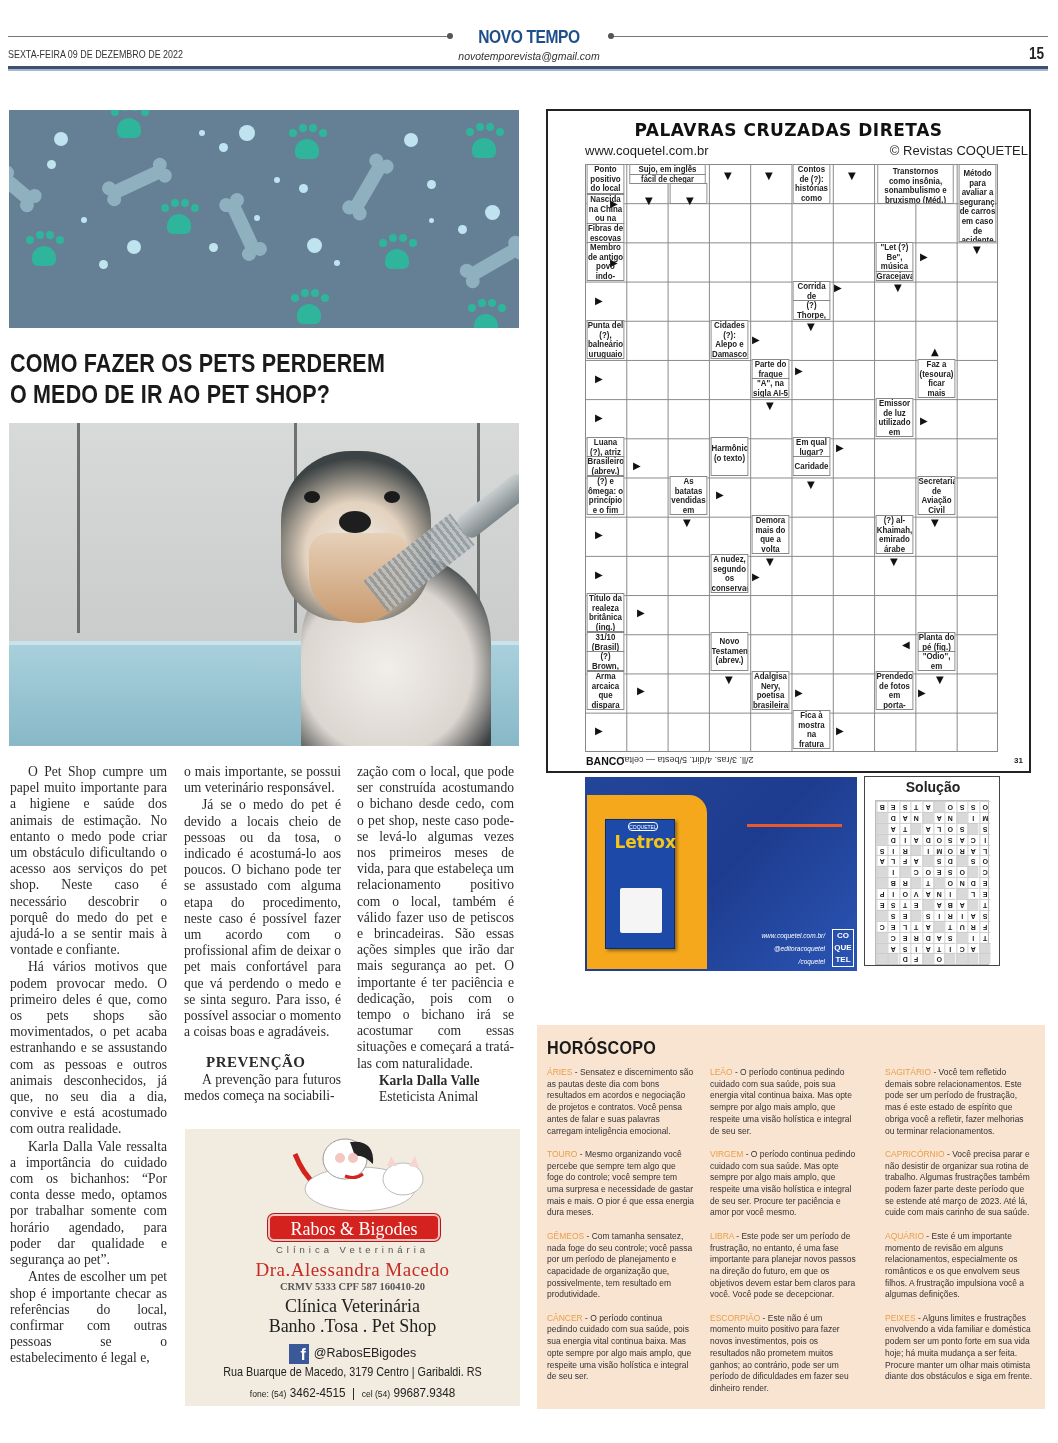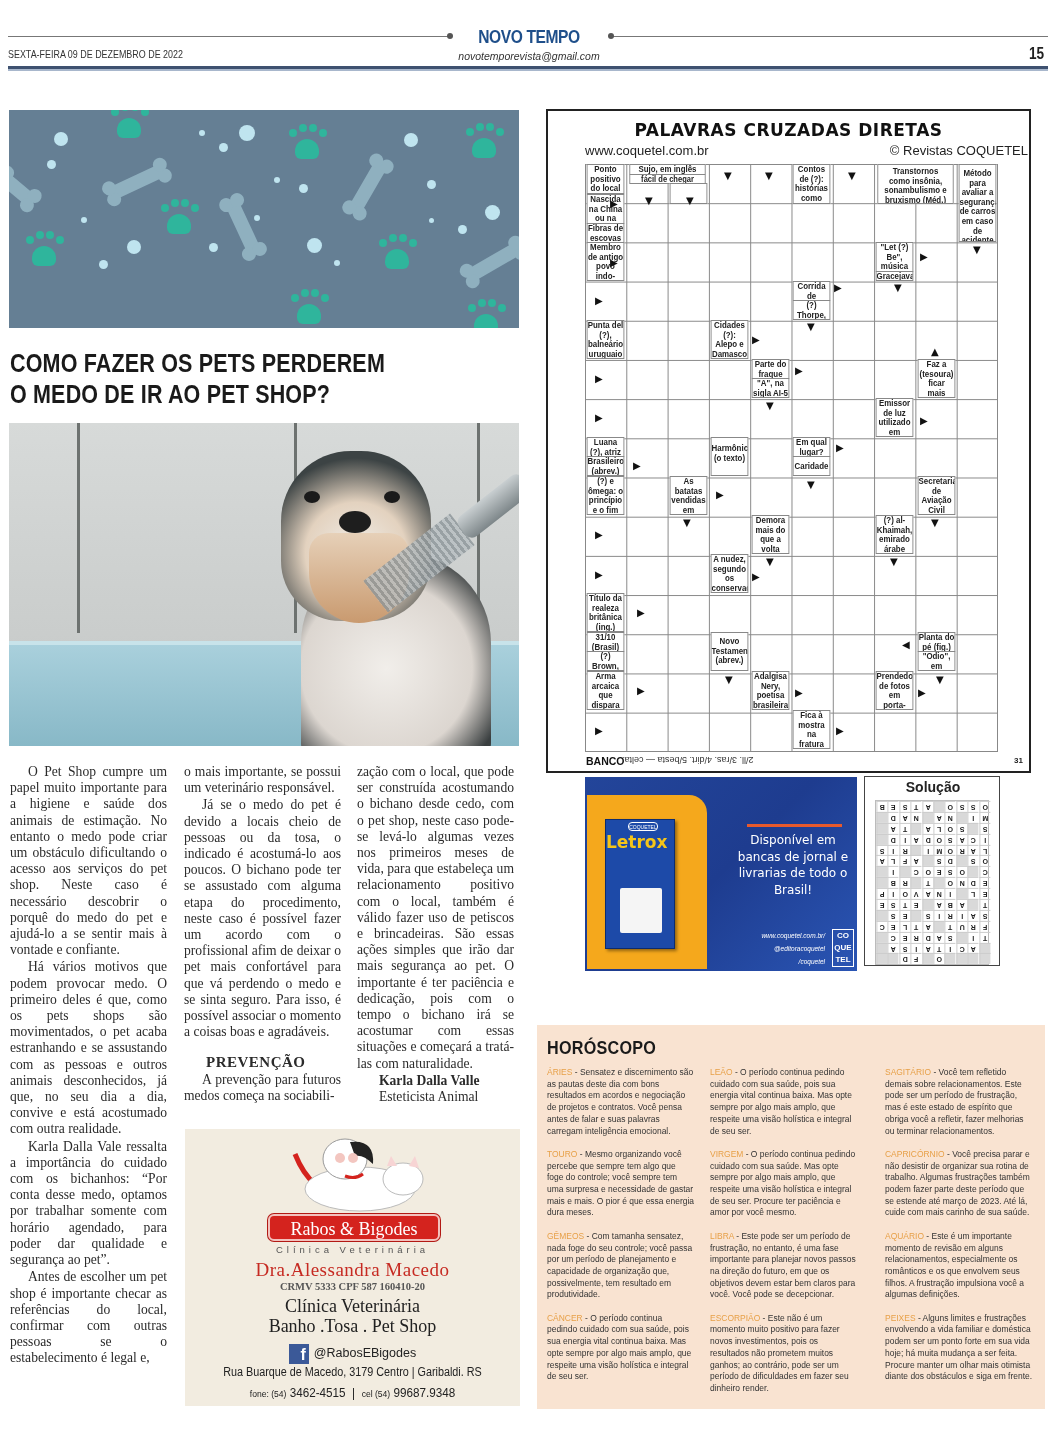--- a/index.html
+++ b/index.html
@@ -67,21 +67,21 @@
  background-size:41.3px 39.2px;background-position:-1px -1px}
 .clue{position:absolute;width:41px;background:#fff;font-family:"Liberation Sans",sans-serif;font-weight:bold;font-size:8.6px;line-height:9.6px;text-align:center;color:#222;transform:scaleX(.92);overflow:hidden;border:1px solid #888}
 .arr{position:absolute;font-size:10px;color:#111;line-height:10px;font-family:"DejaVu Sans",sans-serif}
 .cw-banco{position:absolute;top:755px;left:586px;font-family:"Liberation Sans",sans-serif;font-weight:bold;font-size:10.5px;color:#111}
 .cw-banco-rev{position:absolute;top:755px;left:622px;font-family:"Liberation Sans",sans-serif;font-size:9px;color:#333;transform:rotate(180deg)}
 .cw-num{position:absolute;top:756px;left:1014px;font-family:"Liberation Sans",sans-serif;font-weight:bold;font-size:8px;color:#222}
 
 .letrox{position:absolute;left:585px;top:777px;width:272px;height:194px;background:linear-gradient(135deg,#23459a,#1e3c8f 50%,#2a55b4);overflow:hidden}
 .letrox-orange{position:absolute;left:2px;top:18px;width:120px;height:174px;background:#f5a81c;border-radius:0 18px 0 0}
 .letrox-book{position:absolute;left:20px;top:42px;width:70px;height:130px;background:#1d4aa8;border:1px solid #0d2c6e;box-shadow:2px 2px 3px rgba(0,0,0,.4)}
-.letrox-book .lt{position:absolute;top:12px;left:0;width:70px;text-align:left;font-family:"DejaVu Sans",sans-serif;font-weight:bold;font-size:17px;color:#f5c518}
+.letrox-book .lt{position:absolute;top:12px;left:0;width:70px;text-align:right;font-family:"DejaVu Sans",sans-serif;font-weight:bold;font-size:17px;color:#f5c518}
 .letrox-book .brandchip{position:absolute;top:2px;left:22px;width:30px;height:9px;border:1px solid #fff;border-radius:4px;font-size:5px;color:#fff;font-family:"Liberation Sans",sans-serif;text-align:center;line-height:8px}
 .letrox-book .puzzle{position:absolute;left:14px;top:68px;width:42px;height:45px;background:#f5f5f5;border-radius:2px}
 .letrox-line{position:absolute;left:162px;top:47px;width:95px;height:3px;background:#e85a2c}
 .letrox-text{position:absolute;left:148px;top:55px;width:120px;text-align:center;font-family:"DejaVu Sans",sans-serif;font-size:12px;line-height:16.5px;color:#fff}
 .letrox-small{position:absolute;left:150px;width:90px;text-align:right;font-family:"Liberation Sans",sans-serif;font-style:italic;font-size:6.5px;color:#fff}
 .coq-logo{position:absolute;left:247px;top:152px;width:22px;height:38px;border:1px solid #fff;color:#fff;font-family:"Liberation Sans",sans-serif;font-weight:bold;font-size:8px;line-height:12px;text-align:center}
 
 .sol{position:absolute;left:864px;top:776px;width:136px;height:190px;border:1.5px solid #444;background:#fff}
 .sol-title{position:absolute;top:2px;left:0;width:136px;text-align:center;font-family:"Liberation Sans",sans-serif;font-weight:bold;font-size:14px;color:#222}
 .sol-grid{position:absolute;left:10px;top:23px;width:114px;display:grid;grid-template-columns:repeat(10,11.4px);grid-auto-rows:10.9px;border:1px solid #bbb}
@@ -350,21 +350,20 @@
 <div class="cw-num">31</div>
 
 <div class="letrox">
   <div class="letrox-orange"></div>
   <div class="letrox-book">
     <div class="brandchip">COQUETEL</div>
     <div class="lt">Letrox</div>
     <div class="puzzle"></div>
   </div>
   <div class="letrox-line"></div>
-  <div class="letrox-text">Disponível em bancas de jornal e livrarias de todo o Brasil!</div>
   <div class="letrox-small" style="top:155px">www.coquetel.com.br/</div>
   <div class="letrox-small" style="top:168px">@editoracoquetel</div>
   <div class="letrox-small" style="top:181px">/coquetel</div>
   <div class="coq-logo">CO<br>QUE<br>TEL</div>
 </div>
 
 <div class="sol">
   <div class="sol-title">Solução</div>
   <div class="sol-grid" id="solgrid">
       <span>B</span>

